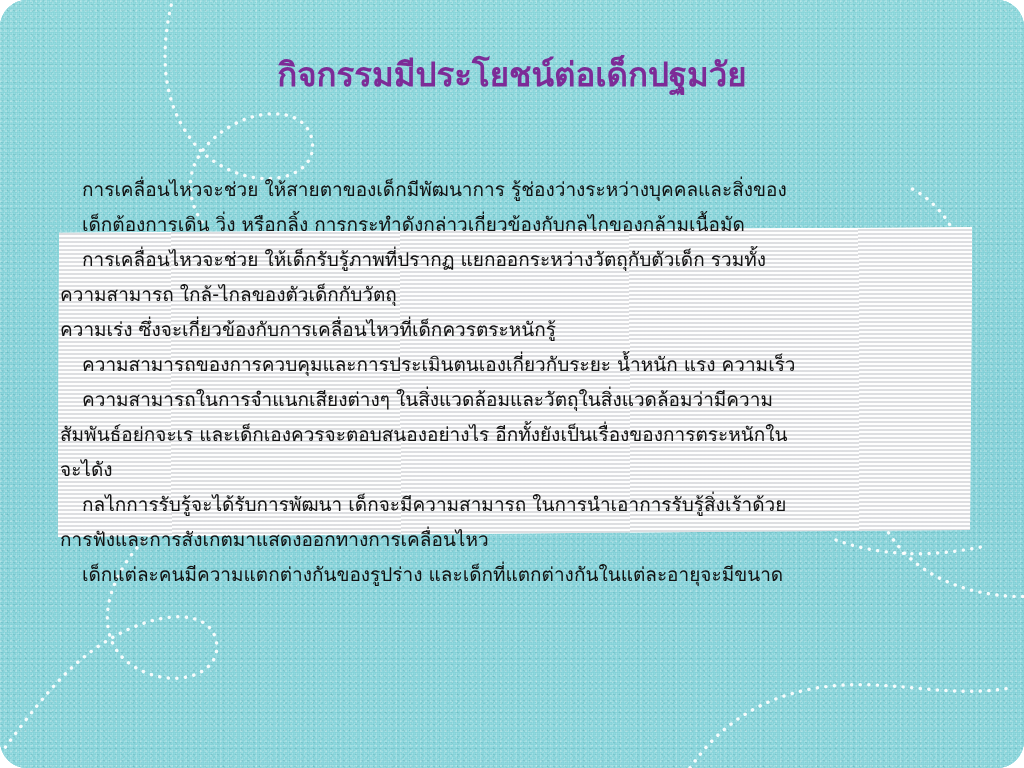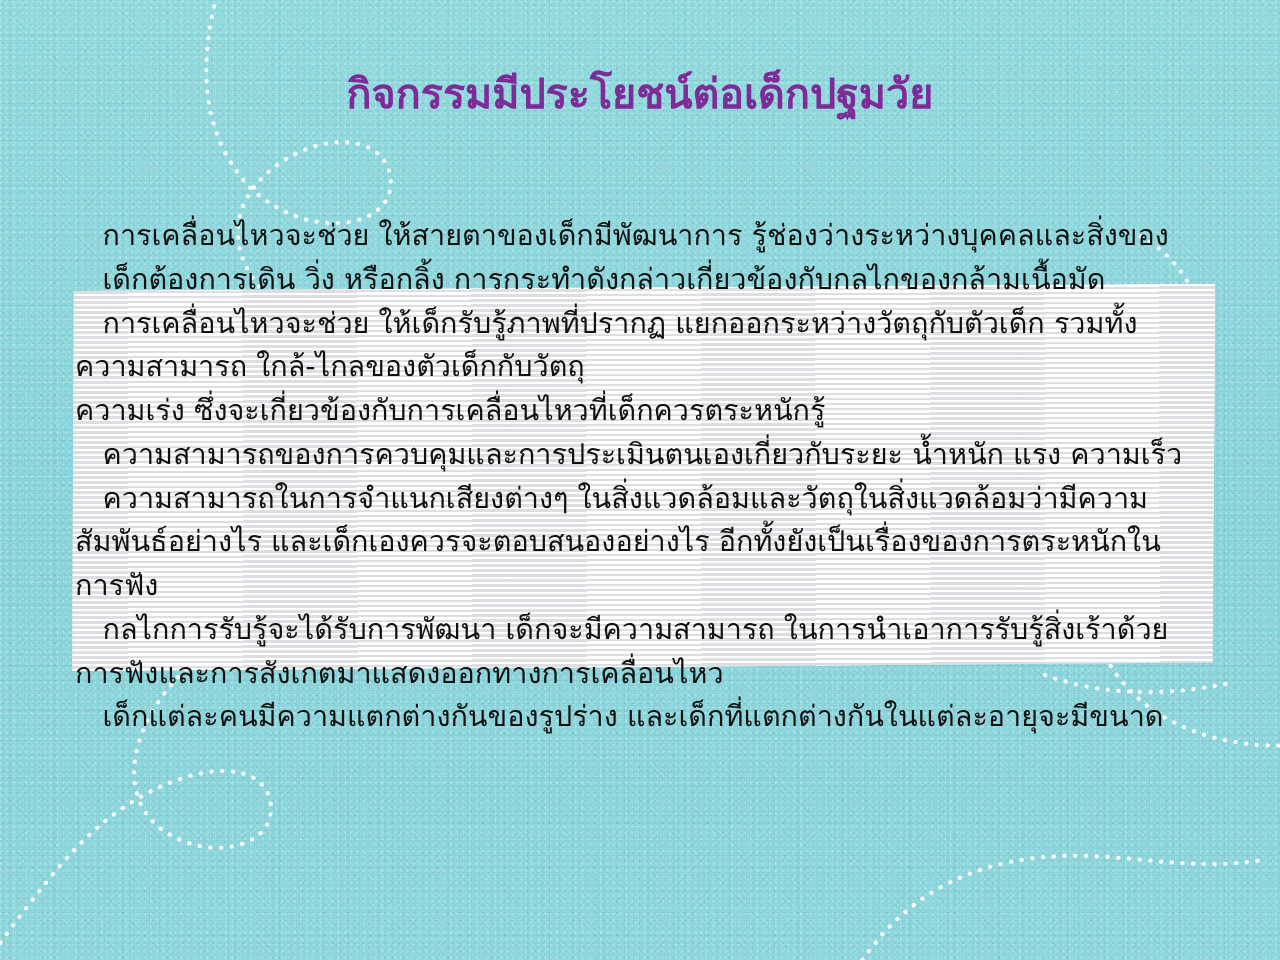--- a/index.html
+++ b/index.html
@@ -13,20 +13,21 @@
     overflow: hidden;
     font-family: "DejaVu Sans", "Liberation Sans", sans-serif;
   }
 
   .slide {
     position: relative;
     width: 1024px;
     height: 768px;
     overflow: hidden;
     background-color: #8ad6dd;
+    border-radius: 27px;
   }
 
   
   .slide-bg {
     position: absolute;
     inset: 0;
     background-color: #8ad6dd;
     background-image:
       radial-gradient(circle at 18% 22%, rgba(255,255,255,0.22) 0 1px, transparent 1px),
       radial-gradient(circle at 62% 48%, rgba(255,255,255,0.16) 0 1px, transparent 1px),
@@ -94,21 +95,21 @@
     letter-spacing: 0px;
     white-space: nowrap;
   }
 
   
   .body-text {
     position: absolute;
     left: 60px;
     top: 172px;
     width: 916px;
-    font-size: 23px;
+    font-size: 19px;
     line-height: 35px;
     color: #111111;
     font-weight: 500;
   }
   .body-line {
     white-space: nowrap;
     min-height: 35px;
   }
   .body-line.indent {
     padding-left: 22px;
@@ -137,20 +138,20 @@
   <div class="title">กิจกรรมมีประโยชน์ต่อเด็กปฐมวัย</div>
 
   <div class="body-text">
     <div class="body-line indent">การเคลื่อนไหวจะช่วย ให้สายตาของเด็กมีพัฒนาการ รู้ช่องว่างระหว่างบุคคลและสิ่งของ</div>
     <div class="body-line indent">เด็กต้องการเดิน วิ่ง หรือกลิ้ง การกระทำดังกล่าวเกี่ยวข้องกับกลไกของกล้ามเนื้อมัด</div>
     <div class="body-line indent">การเคลื่อนไหวจะช่วย ให้เด็กรับรู้ภาพที่ปรากฏ แยกออกระหว่างวัตถุกับตัวเด็ก รวมทั้ง</div>
     <div class="body-line">ความสามารถ ใกล้-ไกลของตัวเด็กกับวัตถุ</div>
     <div class="body-line">ความเร่ง ซึ่งจะเกี่ยวข้องกับการเคลื่อนไหวที่เด็กควรตระหนักรู้</div>
     <div class="body-line indent">ความสามารถของการควบคุมและการประเมินตนเองเกี่ยวกับระยะ น้ำหนัก แรง ความเร็ว</div>
     <div class="body-line indent">ความสามารถในการจำแนกเสียงต่างๆ ในสิ่งแวดล้อมและวัตถุในสิ่งแวดล้อมว่ามีความ</div>
-    <div class="body-line">สัมพันธ์อย่างไร และเด็กเองควรจะตอบสนองอย่างไร อีกทั้งยังเป็นเรื่องของการตระหนักใน</div>
-    <div class="body-line">การฟัง</div>
+    <div class="body-line">สัมพันธ์อย่กจะเร และเด็กเองควรจะตอบสนองอย่างไร อีกทั้งยังเป็นเรื่องของการตระหนักใน</div>
+    <div class="body-line">จะไดัง</div>
     <div class="body-line indent">กลไกการรับรู้จะได้รับการพัฒนา เด็กจะมีความสามารถ ในการนำเอาการรับรู้สิ่งเร้าด้วย</div>
     <div class="body-line">การฟังและการสังเกตมาแสดงออกทางการเคลื่อนไหว</div>
     <div class="body-line indent">เด็กแต่ละคนมีความแตกต่างกันของรูปร่าง และเด็กที่แตกต่างกันในแต่ละอายุจะมีขนาด</div>
   </div>
 
 </div>
 
 </body></html>

